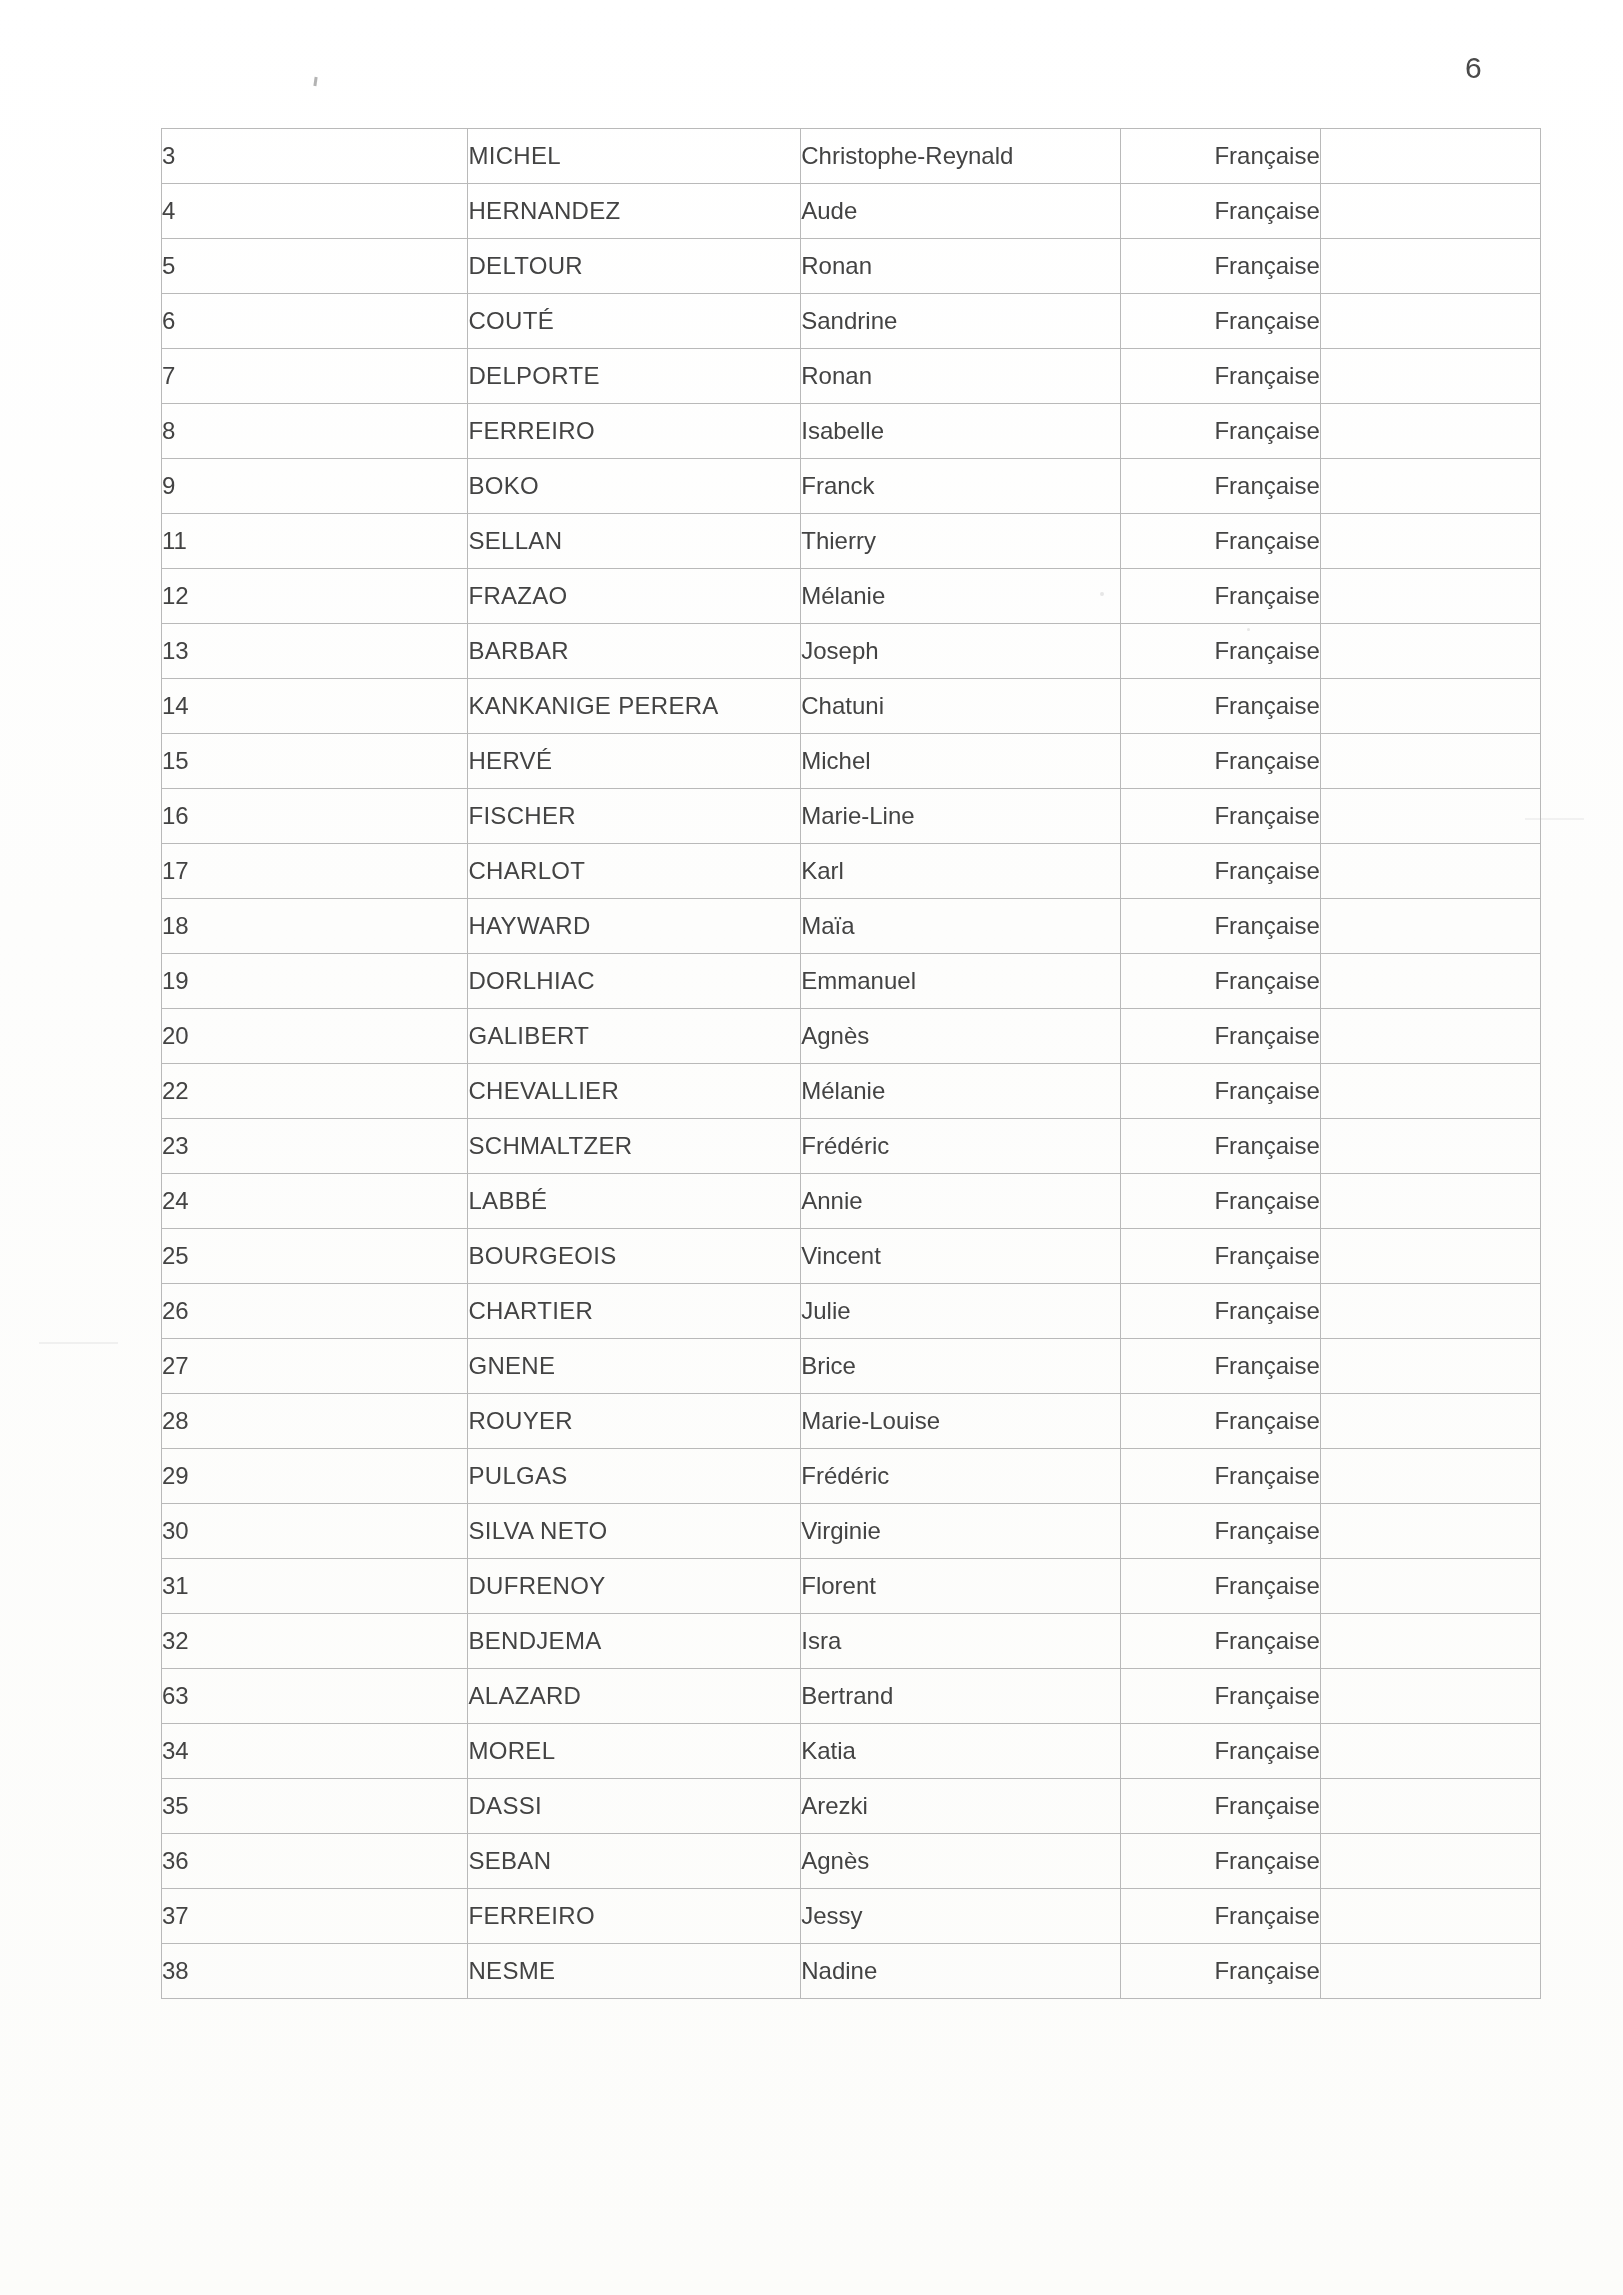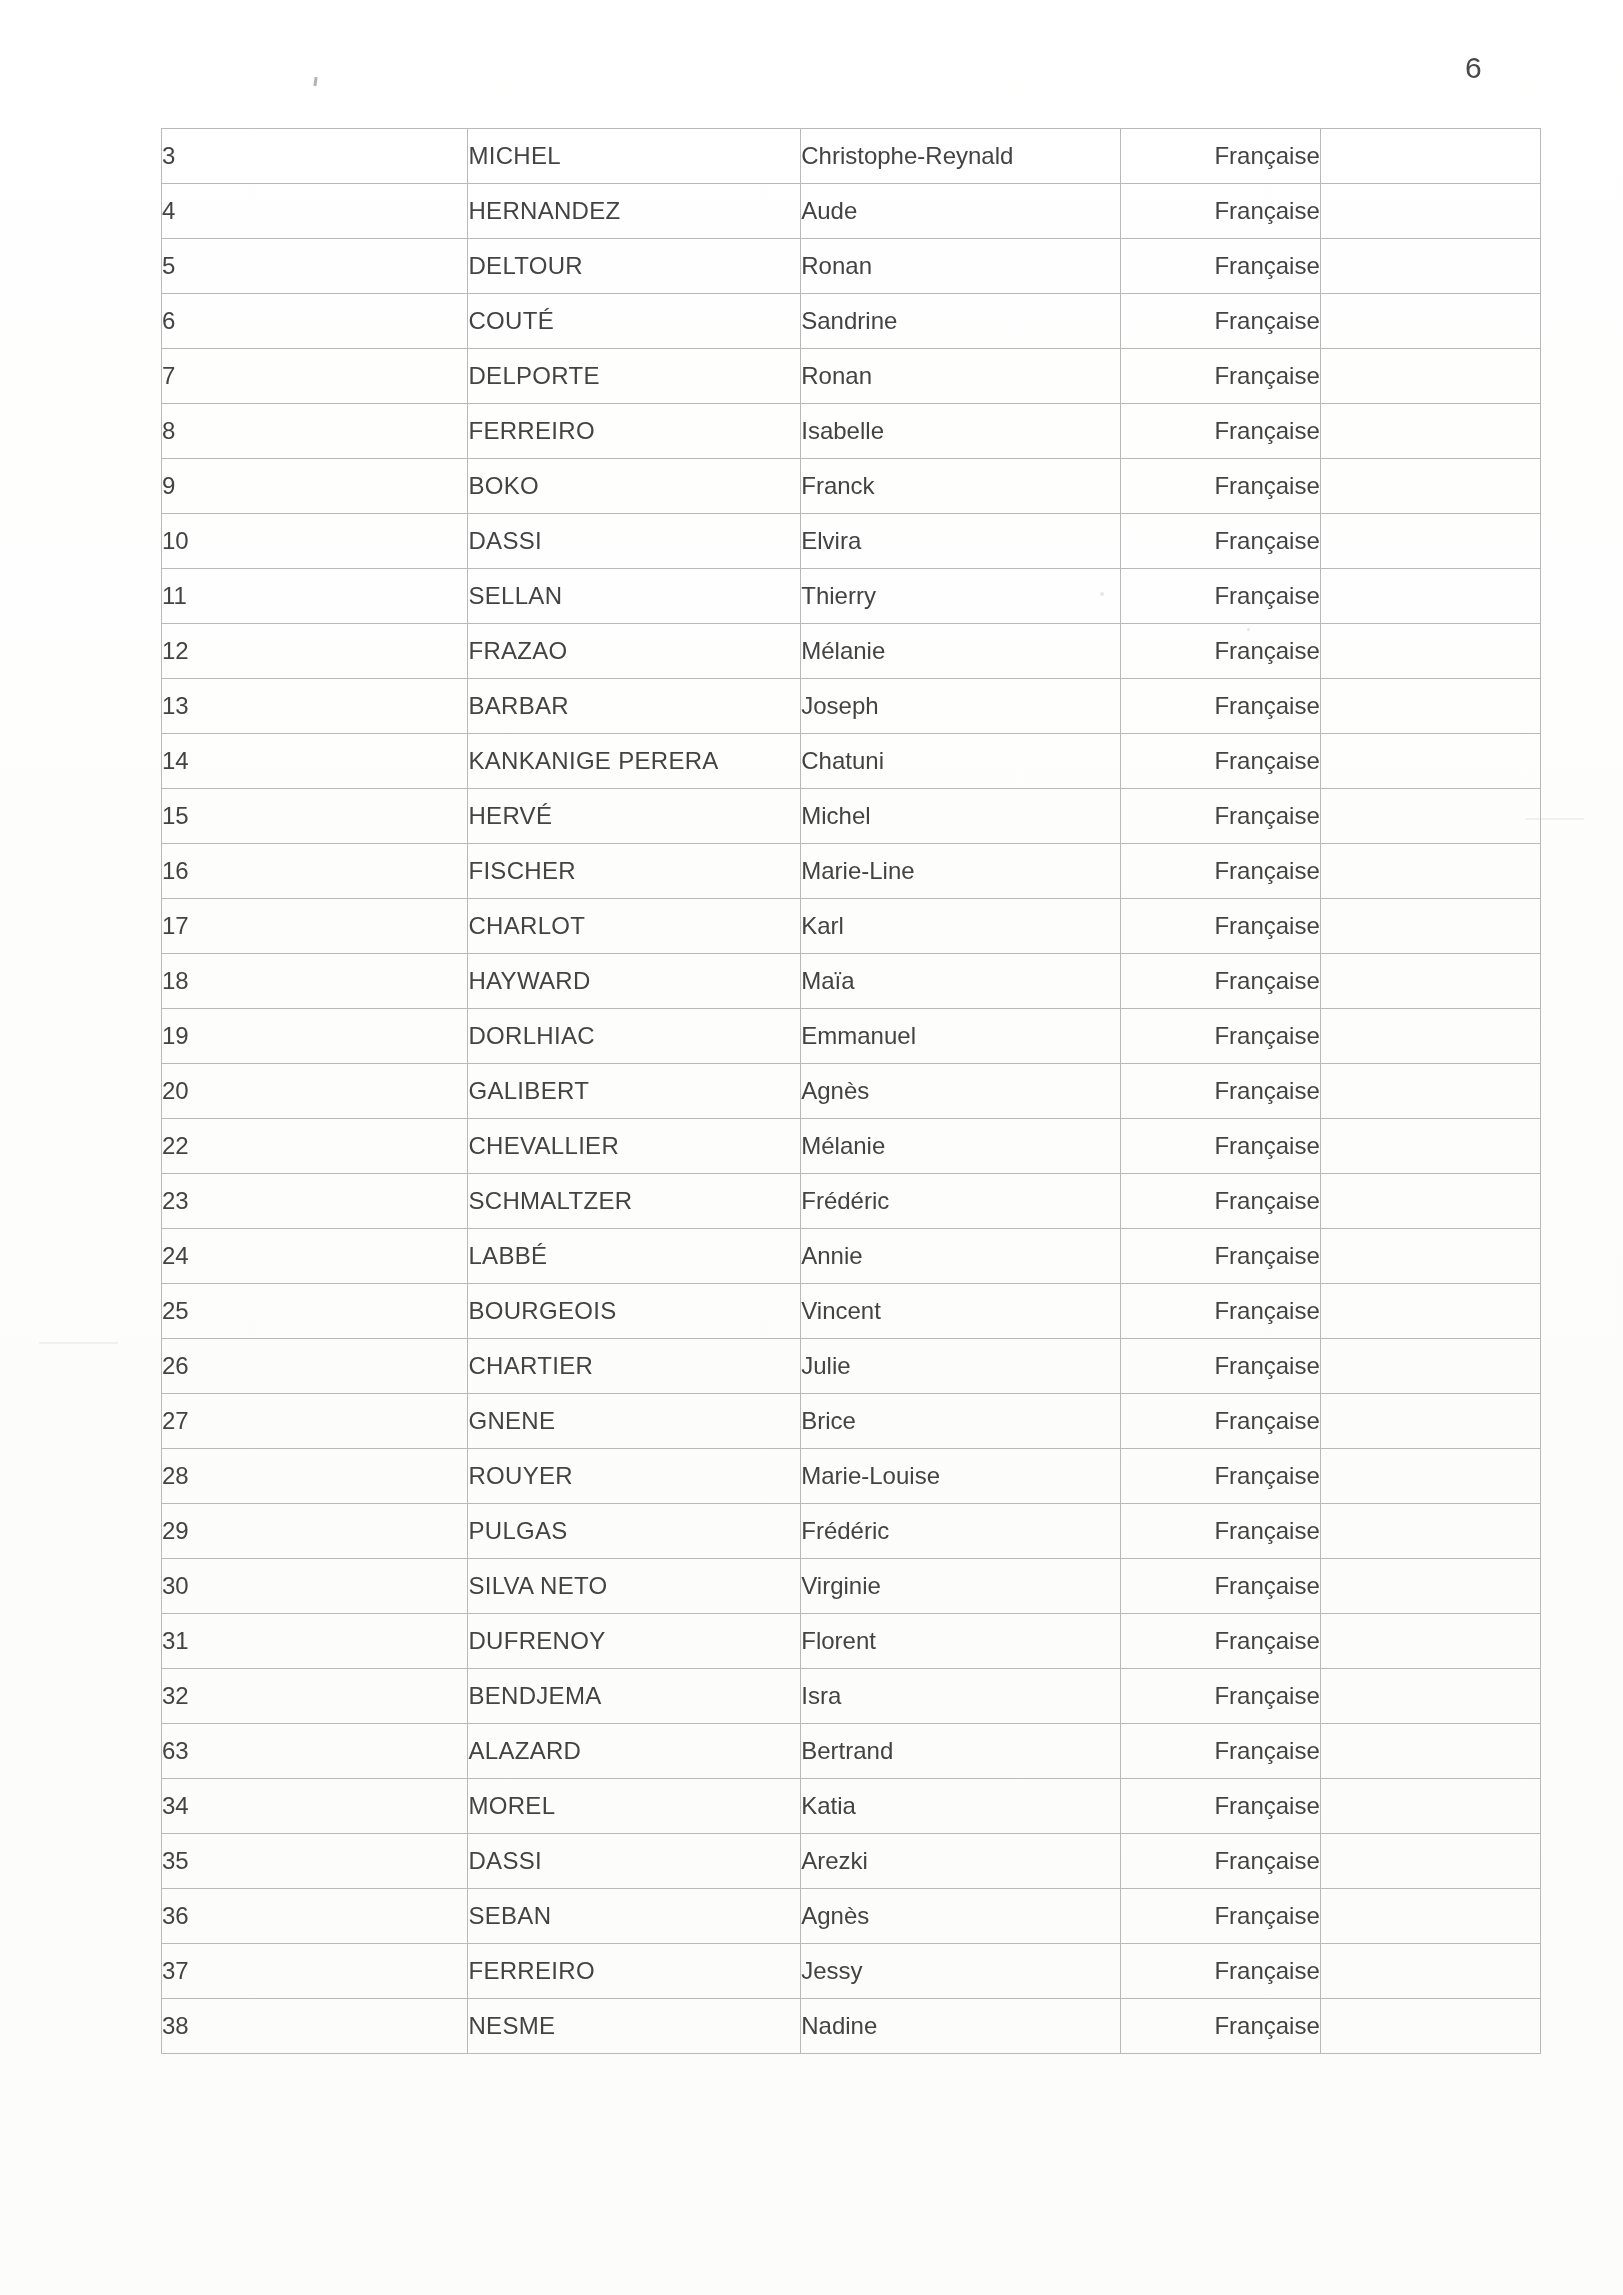--- a/index.html
+++ b/index.html
@@ -160,27 +160,20 @@
           <td class="col-blank"></td>
         </tr>
         <tr>
           <td class="col-num">9</td>
           <td class="col-name">BOKO</td>
           <td class="col-first">Franck</td>
           <td class="col-nat">Française</td>
           <td class="col-blank"></td>
         </tr>
         <tr>
-          <td class="col-num">10</td>
-          <td class="col-name">DASSI</td>
-          <td class="col-first">Elvira</td>
-          <td class="col-nat">Française</td>
-          <td class="col-blank"></td>
-        </tr>
-        <tr>
           <td class="col-num">11</td>
           <td class="col-name">SELLAN</td>
           <td class="col-first">Thierry</td>
           <td class="col-nat">Française</td>
           <td class="col-blank"></td>
         </tr>
         <tr>
           <td class="col-num">12</td>
           <td class="col-name">FRAZAO</td>
           <td class="col-first">Mélanie</td>

